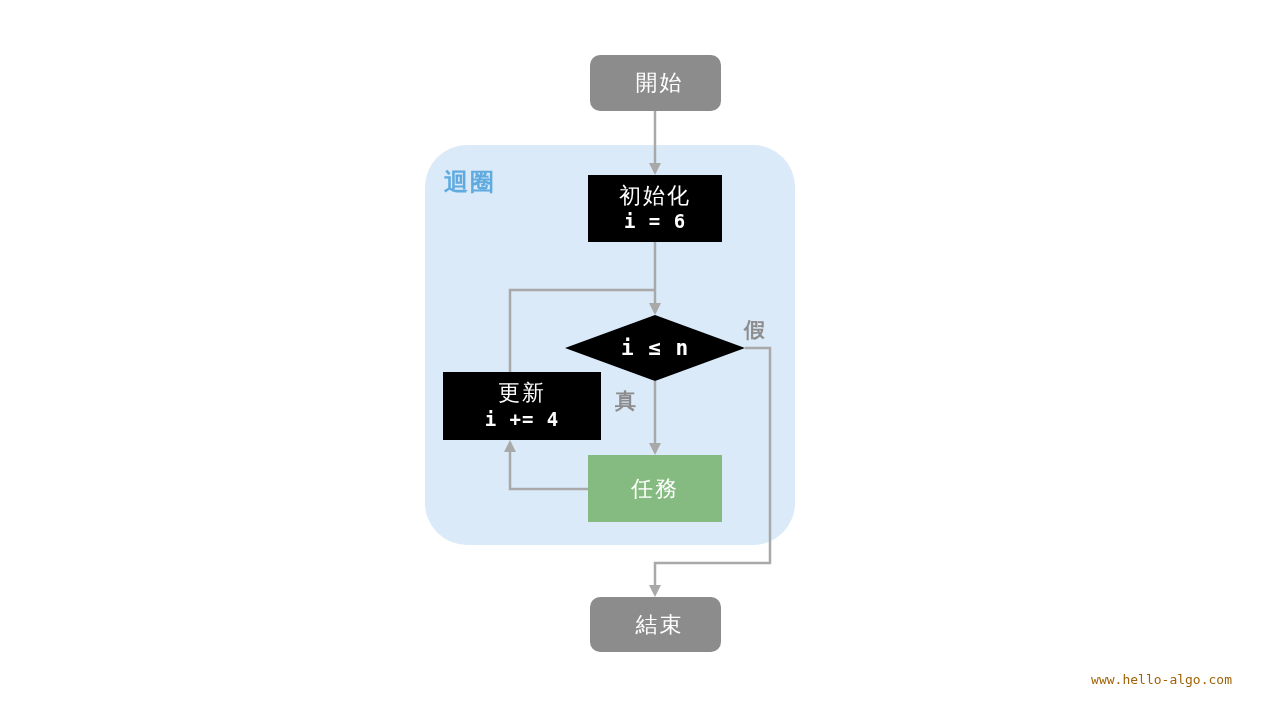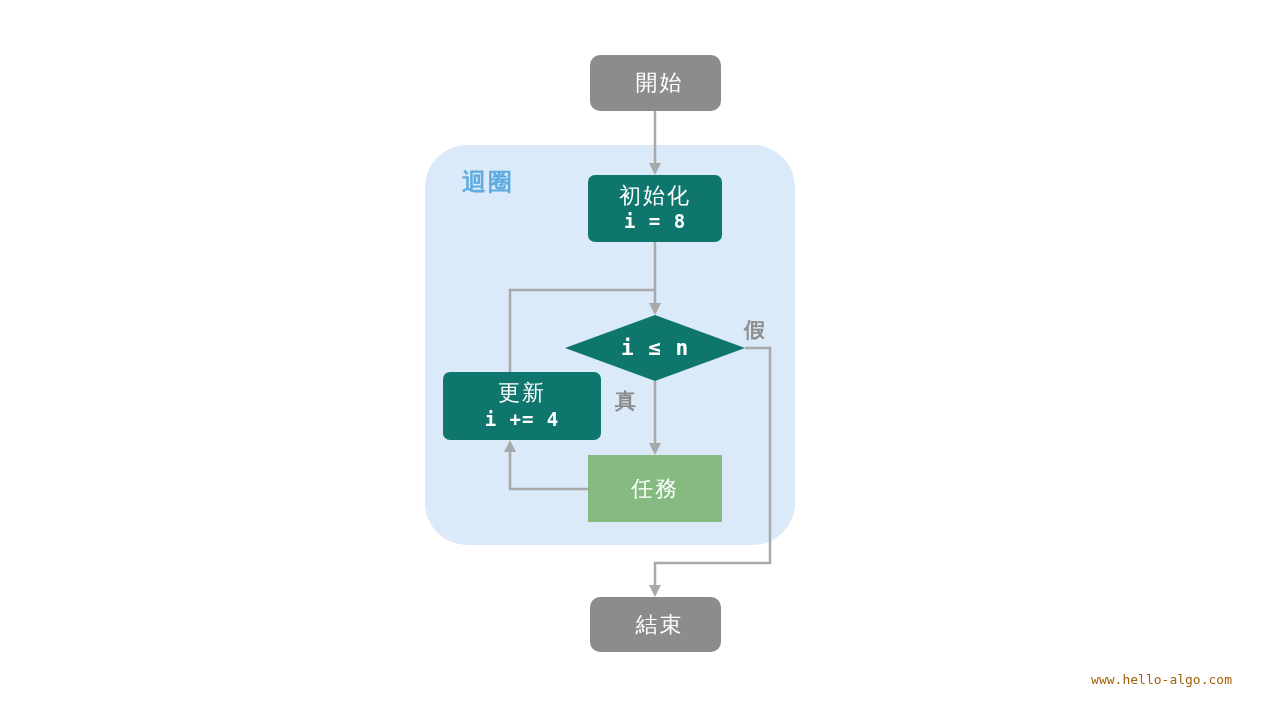--- a/index.html
+++ b/index.html
@@ -21,21 +21,21 @@
     position: absolute;
     left: 425px;
     top: 145px;
     width: 370px;
     height: 400px;
     background: #daeaf8;
     border-radius: 42px;
   }
   .loop-label {
     position: absolute;
-    left: 462px;
+    left: 444px;
     top: 166px;
     font-size: 24px;
     font-weight: bold;
     color: #5fabe0;
     letter-spacing: 2px;
   }
   
   .connectors {
     position: absolute;
     left: 0;
@@ -65,22 +65,21 @@
     font-weight: bold;
     letter-spacing: 1px;
     line-height: 1.35;
   }
   .node-gray {
     background: #8c8c8c;
     border-radius: 10px;
     padding-left: 8px;
   }
   .node-blue {
-    background: #0f766e;
-    border-radius: 7px;
+    background: #000000;
   }
   .node-green {
     background: #85bb80;
   }
   .node-start { left: 590px; top: 55px;  width: 131px; height: 56px; }
   .node-end   { left: 590px; top: 597px; width: 131px; height: 55px; }
   .node-init  { left: 588px; top: 175px; width: 134px; height: 67px; }
   .node-update{ left: 443px; top: 372px; width: 158px; height: 68px; }
   .node-task  { left: 588px; top: 455px; width: 134px; height: 67px; }
   .node-cond {
@@ -143,21 +142,21 @@
       <polygon points="655,597 649,585 661,585"></polygon>
     </g>
   </svg>
 
   <div class="node node-gray node-start">
     <span class="label">開始</span>
   </div>
 
   <div class="node node-blue node-init">
     <span class="label">初始化</span>
-    <span class="code">i = 8</span>
+    <span class="code">i = 6</span>
   </div>
 
   <div class="node node-blue node-cond">
     <span class="code">i ≤ n</span>
   </div>
 
   <div class="node node-blue node-update">
     <span class="label">更新</span>
     <span class="code">i += 4</span>
   </div>

